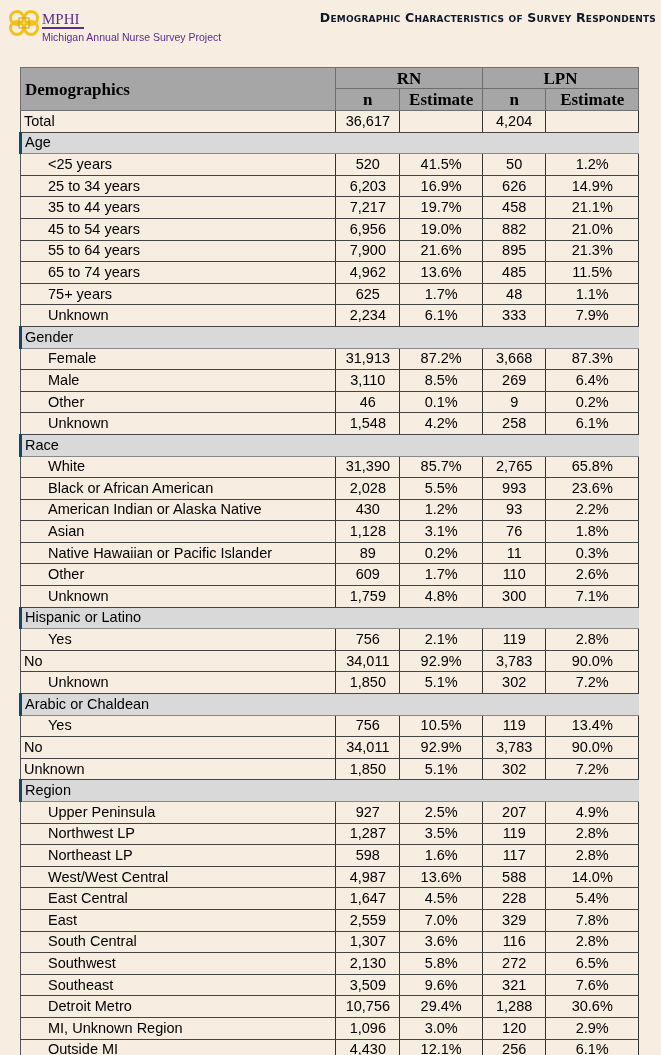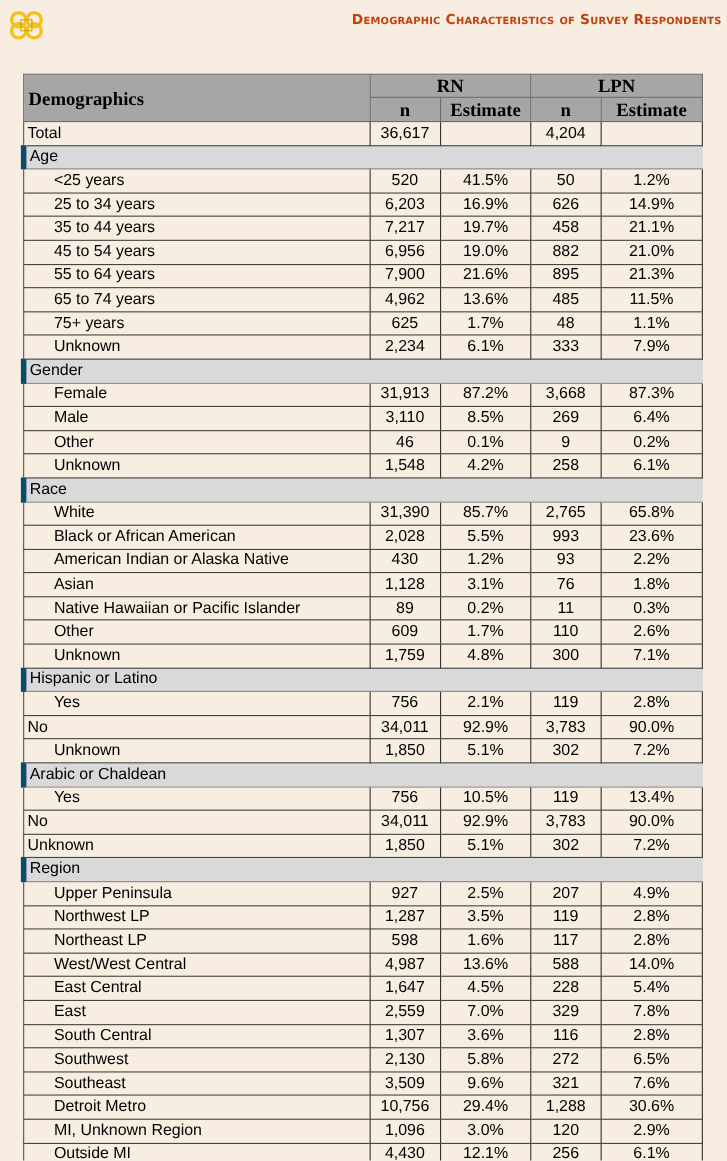--- a/index.html
+++ b/index.html
@@ -12,21 +12,21 @@
   .header { position:absolute; left:0; top:0; width:661px; height:50px; }
   .logo { position:absolute; left:8px; top:9px; width:32px; height:28px; }
   .brand { position:absolute; left:42px; top:10px; }
   .brand .mphi {
     font-family:"Liberation Serif", serif; font-size:15px; color:#5b2d8e;
     line-height:15px; border-bottom:2px solid #5b2d8e; display:inline-block; padding-right:4px;
   }
   .brand .proj { font-size:10.5px; color:#5b2d8e; line-height:13px; margin-top:2px; }
   .title {
     position:absolute; right:5px; top:10px; text-align:right;
-    font-family:"DejaVu Sans", sans-serif; font-weight:bold; color:#c2410c;
+    font-family:"DejaVu Sans", sans-serif; font-weight:bold; color:#0f172a;
     font-variant:small-caps; font-size:12.5px; line-height:15px; letter-spacing:0.2px;
   }
   table {
     position:absolute; left:19px; top:67px;
     border-collapse:collapse; width:620px;
     font-size:14.5px; color:#000;
   }
   td, th { padding:0; height:20.6px; line-height:19px; }
   th {
     background:#a6a6a6; font-family:"Liberation Serif", serif; font-weight:bold;
@@ -36,21 +36,21 @@
   th.grp { height:20px;margin-left:24px; }
   th.sub { height:21px; }
   td.lbl { width:306px; text-align:left; border-left:1px solid #555;margin-left:32px; }
   td.num { text-align:center; border-left:1px solid #333; border-right:1px solid #333; }
   tr.data td { border-bottom:1px solid #444; background:#f7ede0; }
   tr.data td.lbl { border-right:1px solid #333; }
   td.ind { padding-left:27px; }
   td.flat { padding-left:3px; }
   tr.section td {
     background:#d9d9d9; padding-left:3px; text-align:left;
-    border-bottom:1px solid #888; border-left:5px solid #0c4a6e;
+    border-bottom:1px solid #888; border-left:3px solid #0c4a6e;
   }
   .c-n { width:66px; }
   .c-e { width:84px; }
   .c-n2 { width:66px; }
   .c-e2 { width:95px; }
 </style>
 </head>
 <body>
 
 <div class="header">
@@ -58,20 +58,24 @@
     <g fill="none" stroke="#f2c21b" stroke-width="3">
       <circle cx="9" cy="9" r="6.5"></circle>
       <circle cx="23" cy="9" r="6.5"></circle>
       <circle cx="9" cy="19" r="6.5"></circle>
       <circle cx="23" cy="19" r="6.5"></circle>
     </g>
     <g fill="none" stroke="#c9a010" stroke-width="1">
       <rect x="11" y="9" width="10" height="10"></rect>
     </g>
   </svg>
+  <div class="brand">
+    <div class="mphi">MPHI</div>
+    <div class="proj">Michigan Annual Nurse Survey Project</div>
+  </div>
   <div class="title">
     <div>Demographic Characteristics of Survey Respondents</div>
   </div>
 </div>
 
 <table>
   <colgroup>
     <col style="width:308px">
       <col class="c-n">
       <col class="c-e">

